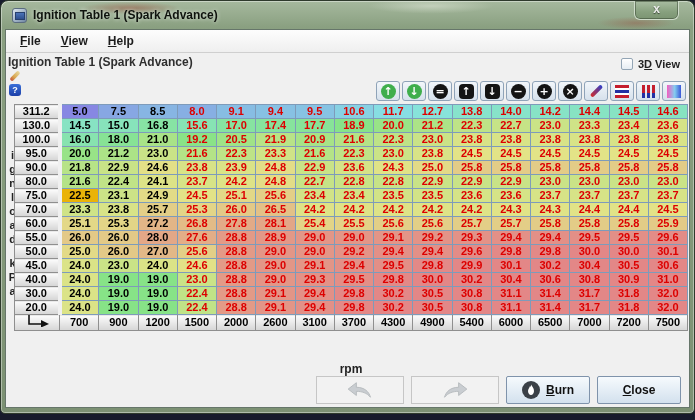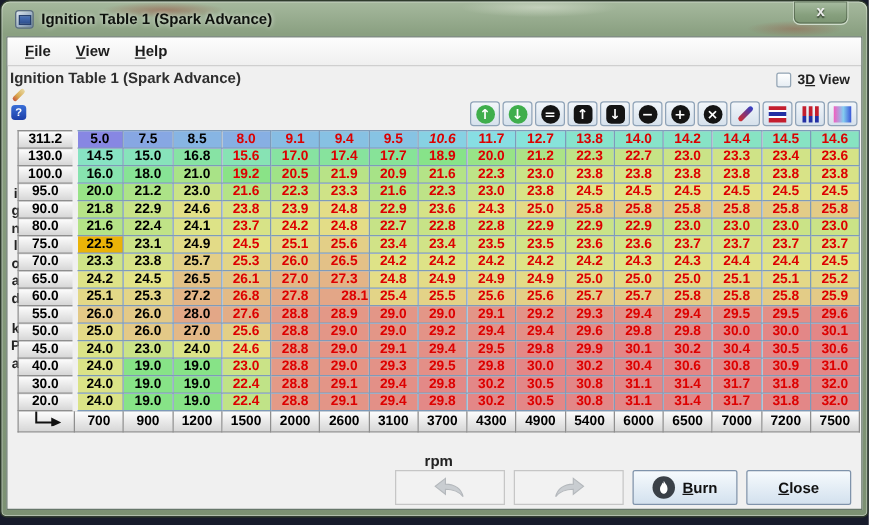--- a/index.html
+++ b/index.html
@@ -209,21 +209,21 @@
           <tbody id="tbody">
               <tr>
                 <th class="axis-hdr">311.2</th>
                 <td class="cell first c-black" style="background: rgb(135, 135, 227);">5.0</td>
                 <td class="cell c-black" style="background: rgb(135, 167, 227);">7.5</td>
                 <td class="cell c-black" style="background: rgb(135, 181, 227);">8.5</td>
                 <td class="cell c-red" style="background: rgb(135, 175, 227);">8.0</td>
                 <td class="cell c-red" style="background: rgb(135, 189, 227);">9.1</td>
                 <td class="cell c-red" style="background: rgb(135, 193, 227);">9.4</td>
                 <td class="cell c-red" style="background: rgb(135, 195, 227);">9.5</td>
-                <td class="cell c-red" style="background: rgb(135, 209, 227); font-style: italic;">10.6</td>
+                <td class="cell c-red" style="background: rgb(135, 209, 227);">10.6</td>
                 <td class="cell c-red" style="background: rgb(135, 222, 227);">11.7</td>
                 <td class="cell c-red" style="background: rgb(135, 227, 218);">12.7</td>
                 <td class="cell c-red" style="background: rgb(135, 227, 204);">13.8</td>
                 <td class="cell c-red" style="background: rgb(135, 227, 201);">14.0</td>
                 <td class="cell c-red" style="background: rgb(135, 227, 198);">14.2</td>
                 <td class="cell c-red" style="background: rgb(135, 227, 195);">14.4</td>
                 <td class="cell c-red" style="background: rgb(135, 227, 195);">14.5</td>
                 <td class="cell c-red" style="background: rgb(135, 227, 193);">14.6</td>
               </tr>
               <tr>
@@ -353,46 +353,27 @@
                 <td class="cell c-red" style="background: rgb(222, 227, 135);">24.2</td>
                 <td class="cell c-red" style="background: rgb(222, 227, 135);">24.2</td>
                 <td class="cell c-red" style="background: rgb(222, 227, 135);">24.2</td>
                 <td class="cell c-red" style="background: rgb(224, 227, 135);">24.3</td>
                 <td class="cell c-red" style="background: rgb(224, 227, 135);">24.3</td>
                 <td class="cell c-red" style="background: rgb(225, 227, 135);">24.4</td>
                 <td class="cell c-red" style="background: rgb(225, 227, 135);">24.4</td>
                 <td class="cell c-red" style="background: rgb(227, 227, 135);">24.5</td>
               </tr>
               <tr>
-                <th class="axis-hdr">65.0</th>
-                <td class="cell first c-black" style="background: rgb(222, 227, 135);">24.2</td>
-                <td class="cell c-black" style="background: rgb(227, 227, 135);">24.5</td>
-                <td class="cell c-black" style="background: rgb(227, 193, 135);">26.5</td>
-                <td class="cell c-red" style="background: rgb(227, 199, 135);">26.1</td>
-                <td class="cell c-red" style="background: rgb(227, 184, 135);">27.0</td>
-                <td class="cell c-red" style="background: rgb(227, 180, 135);">27.3</td>
-                <td class="cell c-red" style="background: rgb(227, 221, 135);">24.8</td>
-                <td class="cell c-red" style="background: rgb(227, 219, 135);">24.9</td>
-                <td class="cell c-red" style="background: rgb(227, 219, 135);">24.9</td>
-                <td class="cell c-red" style="background: rgb(227, 219, 135);">24.9</td>
-                <td class="cell c-red" style="background: rgb(227, 218, 135);">25.0</td>
-                <td class="cell c-red" style="background: rgb(227, 218, 135);">25.0</td>
-                <td class="cell c-red" style="background: rgb(227, 218, 135);">25.0</td>
-                <td class="cell c-red" style="background: rgb(227, 216, 135);">25.1</td>
-                <td class="cell c-red" style="background: rgb(227, 216, 135);">25.1</td>
-                <td class="cell c-red" style="background: rgb(227, 215, 135);">25.2</td>
-              </tr>
-              <tr>
                 <th class="axis-hdr">60.0</th>
                 <td class="cell first c-black" style="background: rgb(227, 216, 135);">25.1</td>
                 <td class="cell c-black" style="background: rgb(227, 213, 135);">25.3</td>
                 <td class="cell c-black" style="background: rgb(227, 181, 135);">27.2</td>
                 <td class="cell c-red" style="background: rgb(227, 187, 135);">26.8</td>
                 <td class="cell c-red" style="background: rgb(227, 170, 135);">27.8</td>
-                <td class="cell c-red" style="background: rgb(227, 166, 135); text-align: right;">28.1</td>
+                <td class="cell c-red" style="background: rgb(227, 166, 135);">28.1</td>
                 <td class="cell c-red" style="background: rgb(227, 212, 135);">25.4</td>
                 <td class="cell c-red" style="background: rgb(227, 210, 135);">25.5</td>
                 <td class="cell c-red" style="background: rgb(227, 207, 135);">25.6</td>
                 <td class="cell c-red" style="background: rgb(227, 207, 135);">25.6</td>
                 <td class="cell c-red" style="background: rgb(227, 206, 135);">25.7</td>
                 <td class="cell c-red" style="background: rgb(227, 206, 135);">25.7</td>
                 <td class="cell c-red" style="background: rgb(227, 204, 135);">25.8</td>
                 <td class="cell c-red" style="background: rgb(227, 204, 135);">25.8</td>
                 <td class="cell c-red" style="background: rgb(227, 204, 135);">25.8</td>
                 <td class="cell c-red" style="background: rgb(227, 202, 135);">25.9</td>

